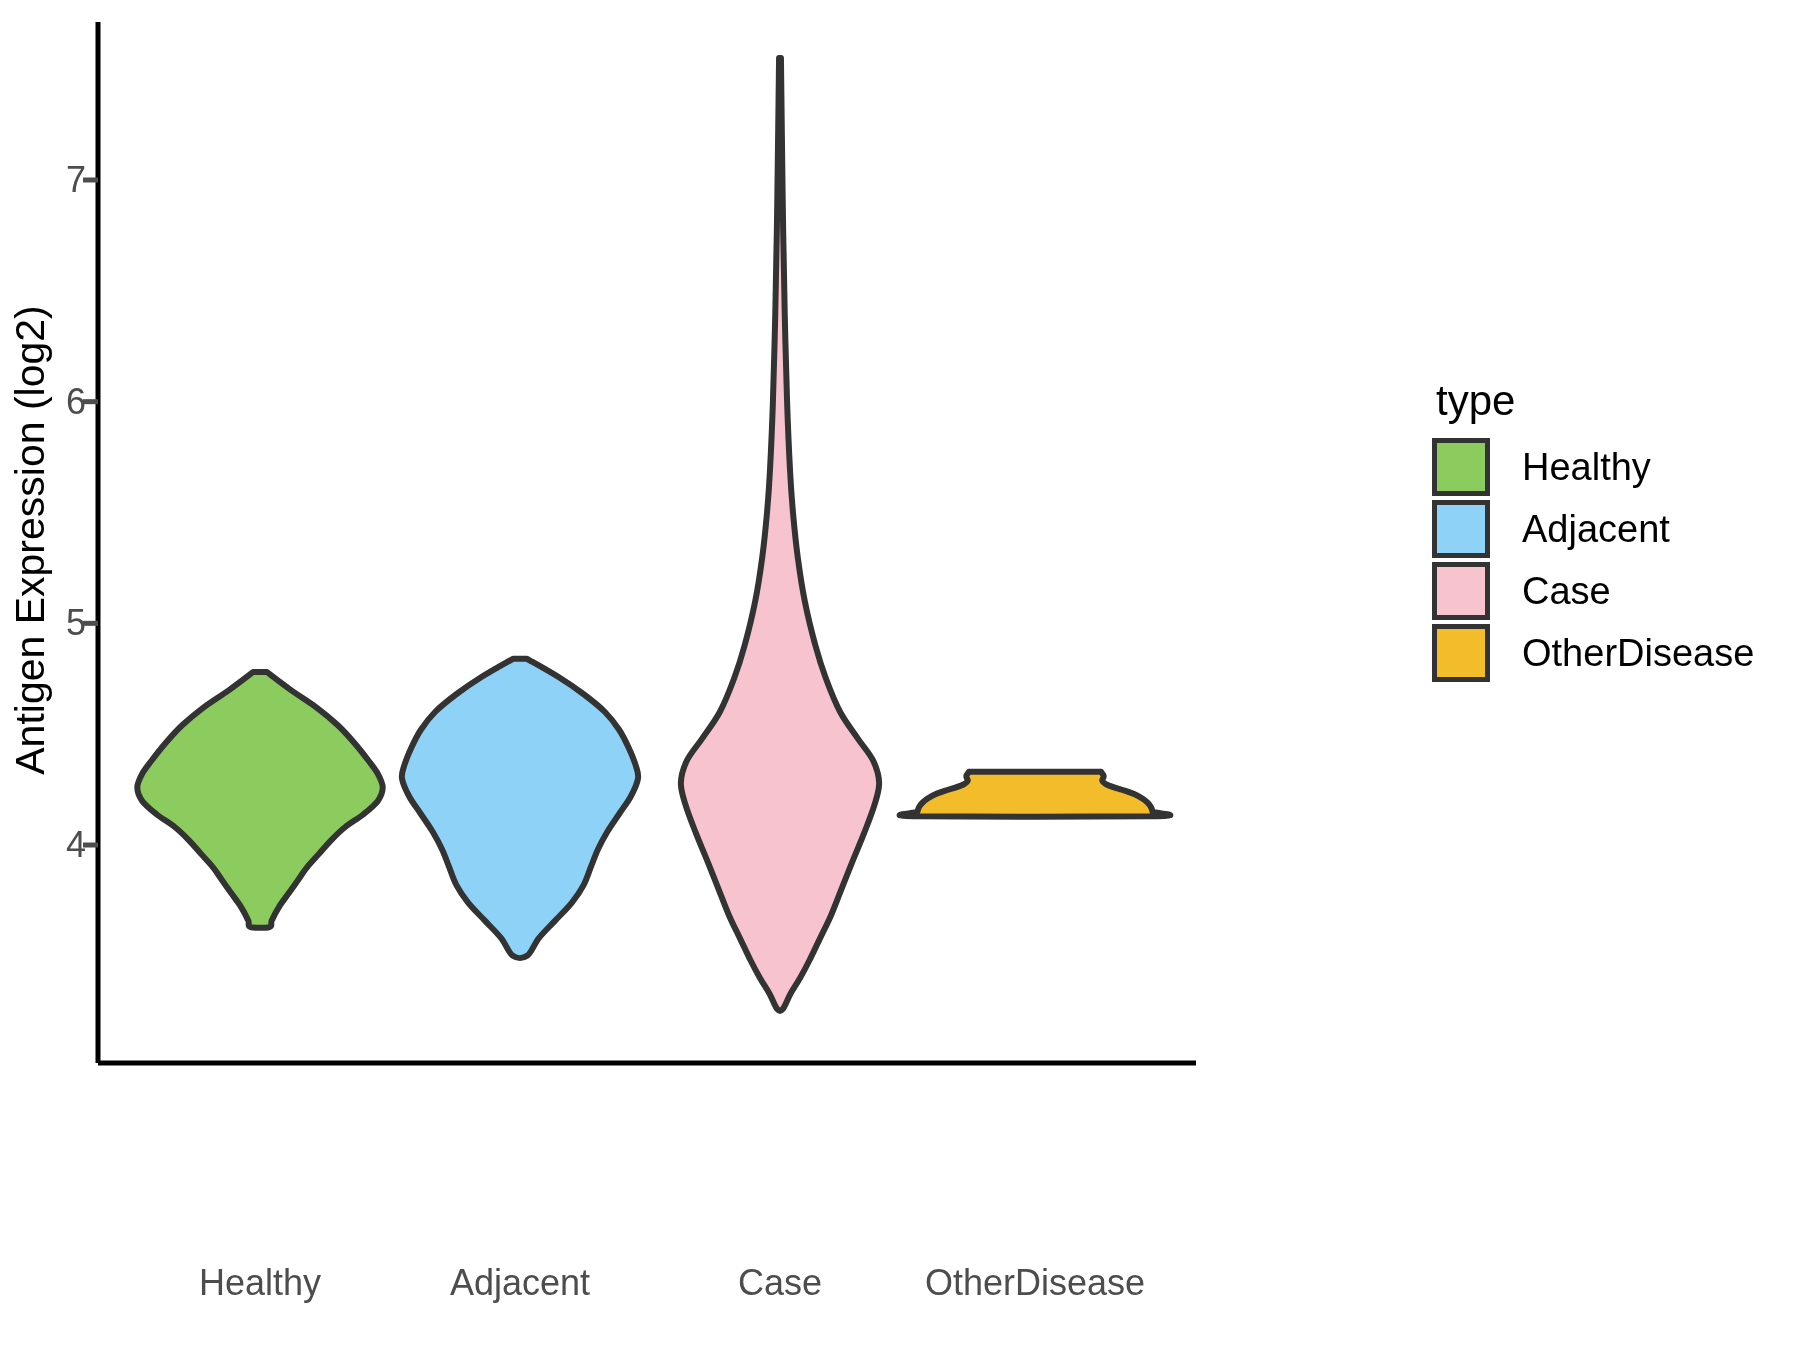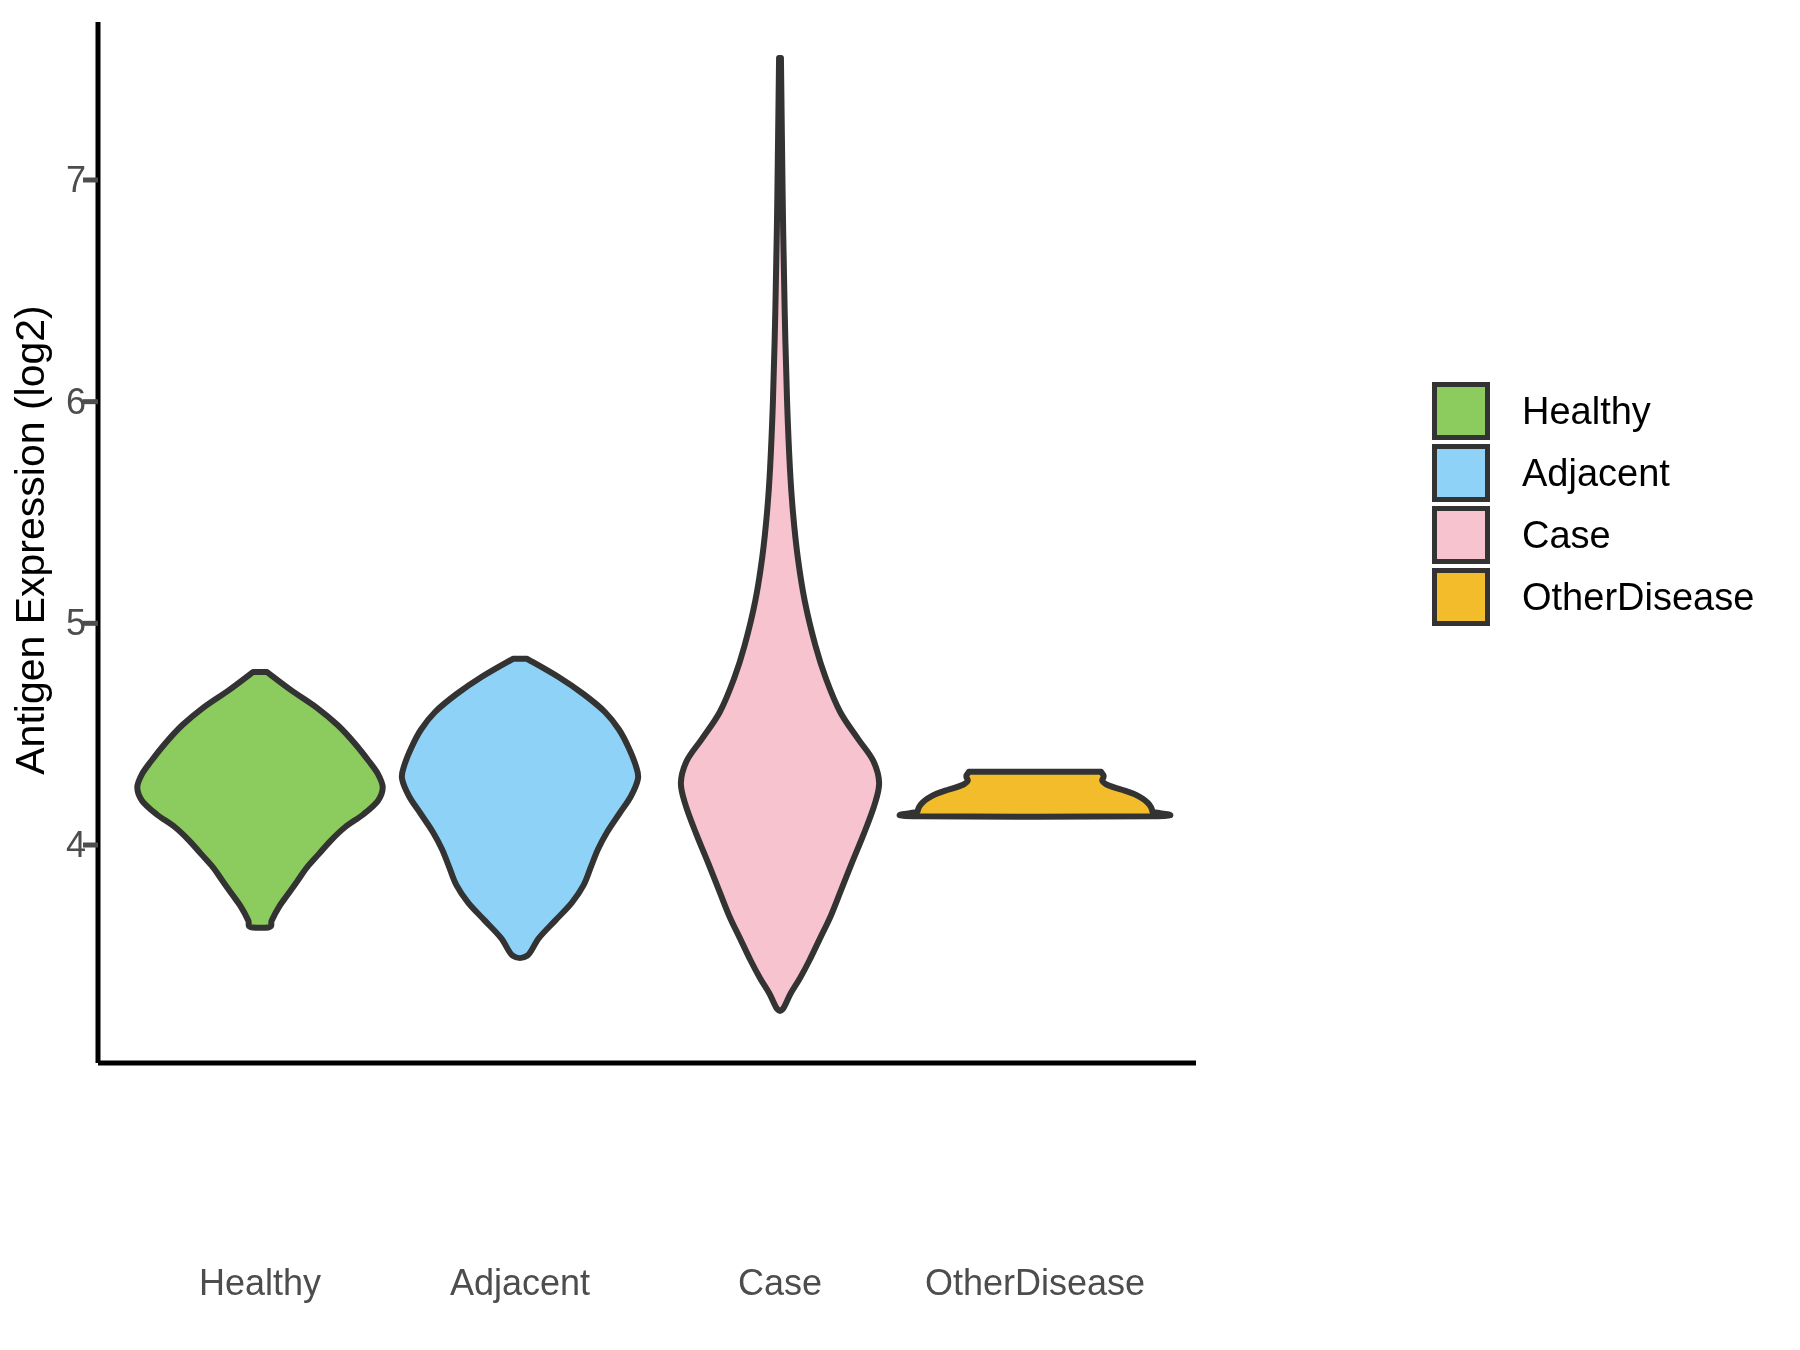--- a/index.html
+++ b/index.html
@@ -109,20 +109,21 @@
     <div id="xtick-wrap">
         <div class="xtick-label" style="left: 260px;">Healthy</div>
         <div class="xtick-label" style="left: 520px;">Adjacent</div>
         <div class="xtick-label" style="left: 780px;">Case</div>
         <div class="xtick-label" style="left: 1035px;">OtherDisease</div>
       </div>
 
   </div>
 
   <div class="legend">
+    <div class="legend-title">type</div>
     <div id="legend-rows">
         <div class="legend-row">
           <div class="legend-swatch" style="background: rgb(140, 203, 94);"></div>
           <div class="legend-label">Healthy</div>
         </div>
         <div class="legend-row">
           <div class="legend-swatch" style="background: rgb(142, 211, 247);"></div>
           <div class="legend-label">Adjacent</div>
         </div>
         <div class="legend-row">

